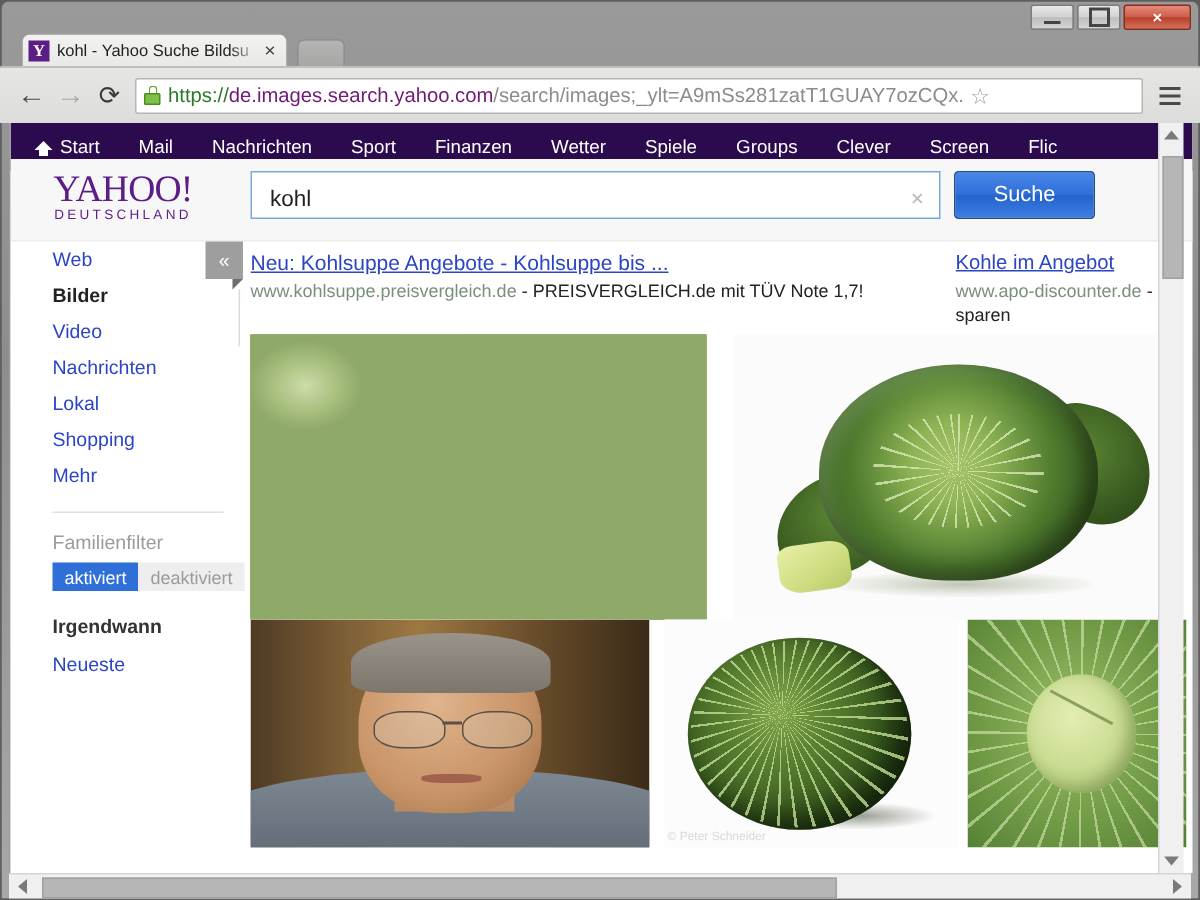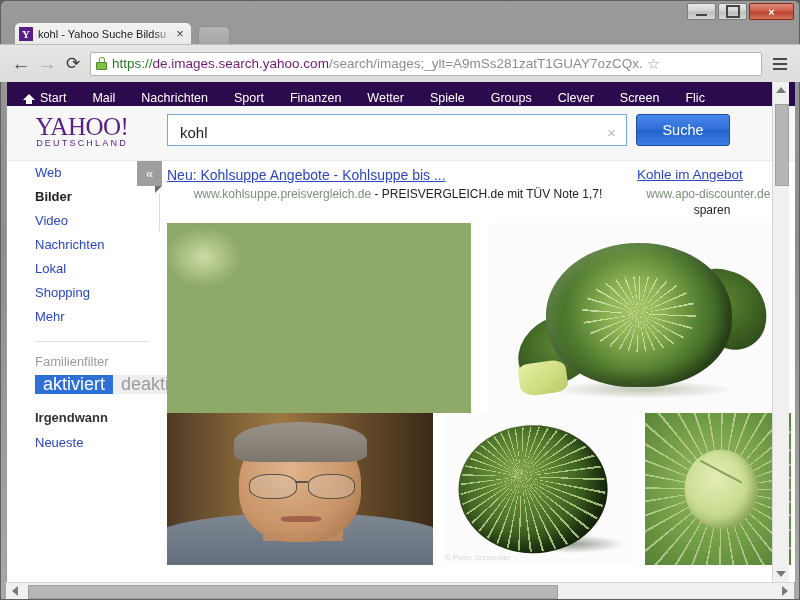--- a/index.html
+++ b/index.html
@@ -223,21 +223,21 @@
   .side-link.active { color: #222; font-weight: bold; }
   .side-sep {
     border-top: 1px solid #e0e0e0; margin: 12px 10px 12px 0;
   }
   .side-head {
     color: #9b9b9b; font-size: 13px; margin-bottom: 6px;
   }
   .side-head.dark { color: #333; font-weight: bold; }
   .toggle-row { display: flex; height: 19px; margin-bottom: 4px; }
   .toggle {
-    padding: 0 8px; font-size: 18px; display: flex; align-items: center;
+    padding: 0 8px; font-size: 12px; display: flex; align-items: center;
   }
   .toggle.on { background: #2f6fd8; color: #fff; }
   .toggle.off { background: #eee; color: #9b9b9b; }
   .side-block { margin-top: 16px; }
 
   .collapse-btn {
     position: absolute; left: 130px; top: 0px;
     width: 25px; height: 25px;
     background: #9e9e9e; color: #fff;
     display: flex; align-items: center; justify-content: center;
@@ -259,21 +259,21 @@
   }
   .ads { display: flex; }
   .ad { padding-top: 5px; }
   .ad1 { width: 462px; padding-right: 8px; }
   .ad2 { width: 150px; }
   .ad-title {
     color: #2b45c4; font-size: 14px; text-decoration: underline;
     line-height: 18px; white-space: nowrap; overflow: hidden;
   }
   .ad2 .ad-title { font-size: 13.5px; }
-  .ad-body { font-size: 12px; color: #222; line-height: 16px; margin-top: 2px; text-align: center; }
+  .ad-body { font-size: 12px; color: #222; line-height: 16px; margin-top: 2px; }
   .ad-url { color: #7b8f7b; }
 
   .grid { position: absolute; left: 0; top: 62px; width: 628px; }
   .grid-row { display: flex; }
   .cell { position: relative; overflow: hidden; background: #fff; }
   .cell.c1 { width: 304px; height: 190px; margin-right: 18px; }
   .cell.c2 { width: 300px; height: 190px; }
   .cell.c3 { width: 266px; height: 152px; margin-right: 10px; }
   .cell.c4 { width: 196px; height: 152px; margin-right: 6px; }
   .cell.c5 { width: 146px; height: 152px; }

